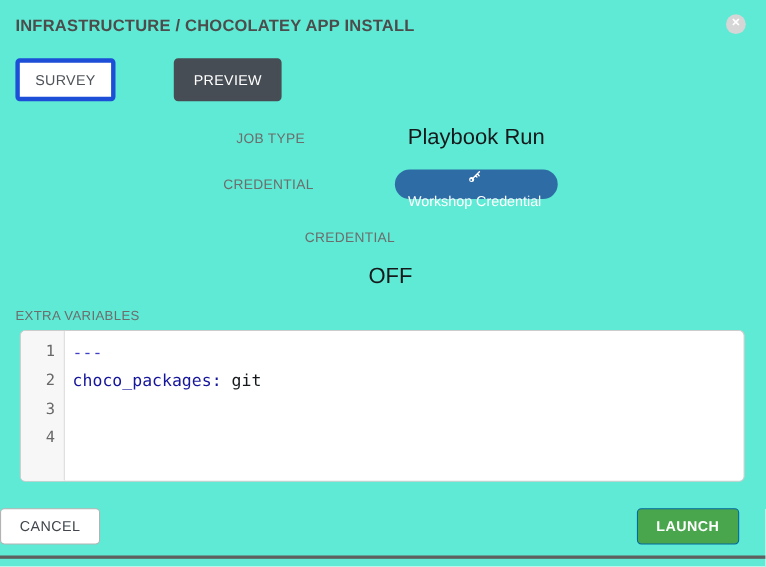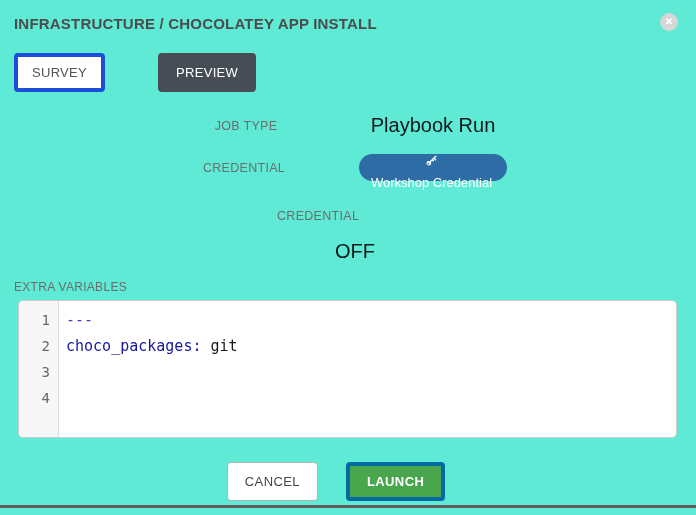--- a/index.html
+++ b/index.html
@@ -77,29 +77,29 @@
   }
   .code-area { flex: 1; padding: 6px 0 0 7px; font-size: 15px; line-height: 26px; }
   .code-line { white-space: pre; height: 26px; }
   .tok-meta { color: #3e3ec9; }
   .tok-key  { color: #16169c; }
   .tok-plain{ color: #15191c; }
 
   
   .actions {
     margin: 24px 24px 0 0;
-    display: flex; justify-content: center; gap: 28px;
+    display: flex; justify-content: space-between; gap: 28px;
   }
   .btn {
     font-family: "Liberation Sans", sans-serif;
     font-size: 13px; border-radius: 4px; cursor: pointer;
     padding: 8px 17px; letter-spacing: 0.4px;
   }
   .btn-cancel { background: #ffffff; border: 1px solid #b3b3b3; color: #40464b; }
-  .btn-launch { background: #4aa64d; border: 4px solid #0369a1; color: #ffffff; font-weight: bold; }
+  .btn-launch { background: #4aa64d; border: 1px solid #0369a1; color: #ffffff; font-weight: bold; }
 
   .bottom-line {
     position: absolute; left: 0; right: 0; bottom: 7px; height: 3px;
     background: #5f5f5f;
   }
 </style>
 </head>
 <body>
 
 <div class="modal">

